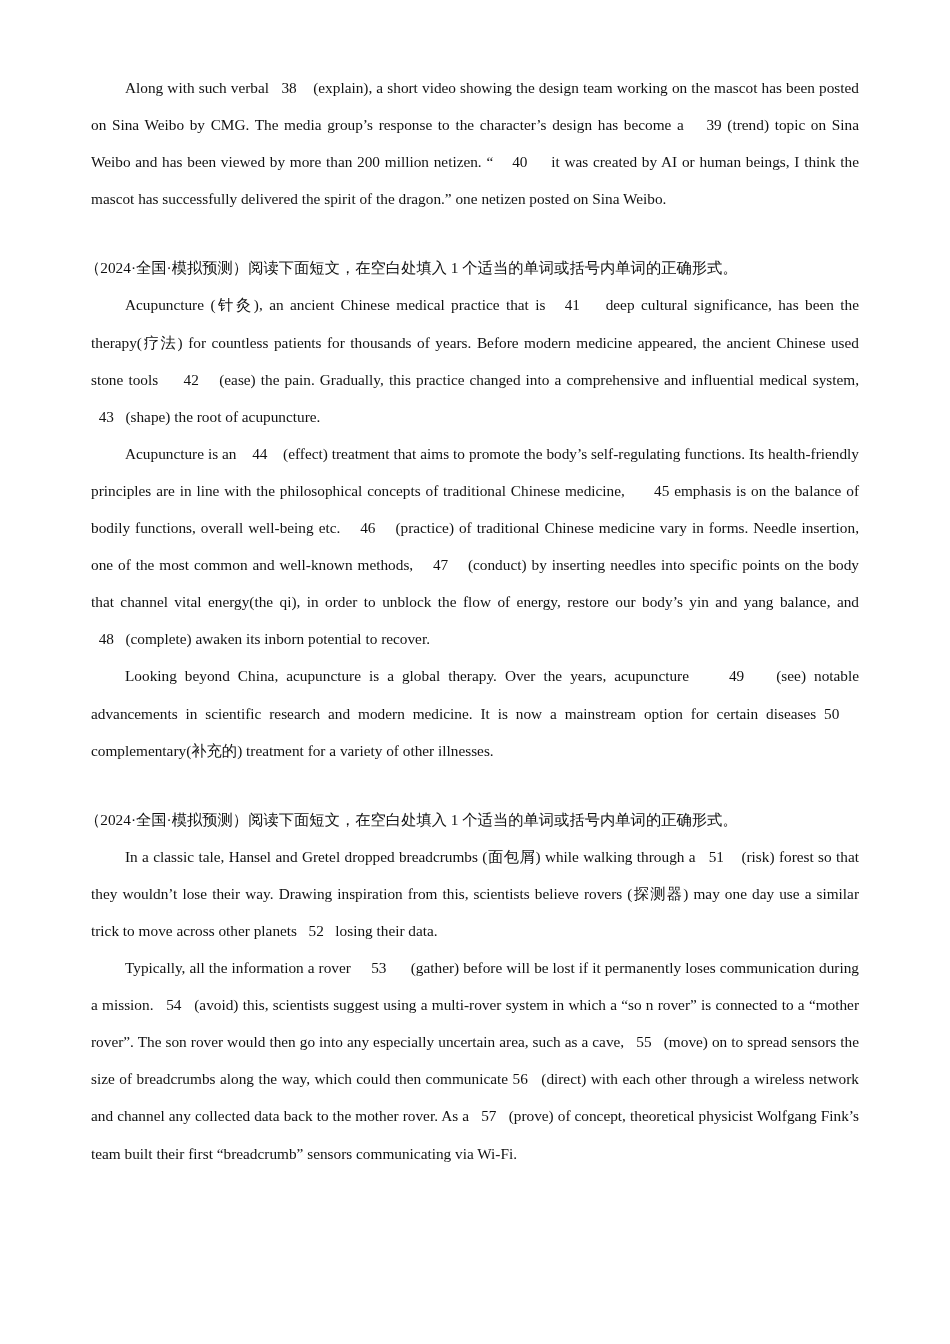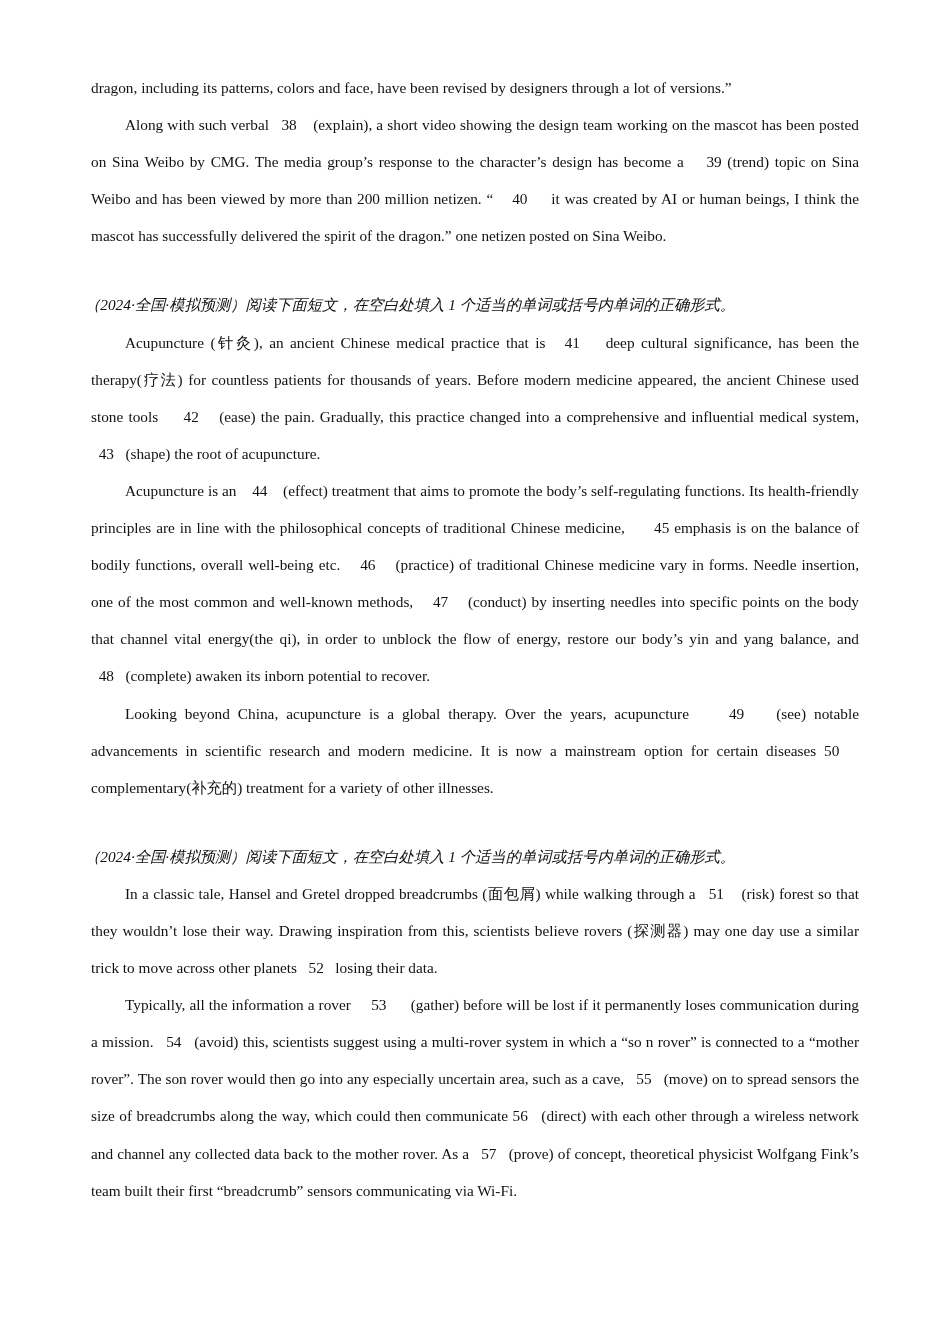--- a/index.html
+++ b/index.html
@@ -8,31 +8,30 @@
     font-family: "Liberation Serif", "DejaVu Serif", serif;
     color: #111111;
   }
   .page { position: relative; width: 950px; height: 1344px; }
   .content {
     position: absolute; left: 91px; top: 69px; width: 768px;
     font-size: 15.3px; line-height: 37.1px;
   }
   p { margin: 0; text-align: justify; text-align-last: left; }
   p.indent { text-indent: 34px; }
-  p.instr { text-indent: -6px; font-style: italic; }
+  p.instr { text-indent: -6px; }
   .gap-before { margin-top: 32px; }
   .blank { white-space: pre; }
 </style>
 </head>
 <body>
 
 <div class="page">
   <div class="content">
 
-    <p>dragon, including its patterns, colors and face, have been revised by designers through a lot of versions.”</p>
     <p class="indent"><span>Along with such verbal </span><span class="blank">  38   </span><span> (explain), a short video showing the design team working on the mascot has been posted on Sina Weibo by CMG. The media group’s response to the character’s design has become a </span><span class="blank">   39</span><span> (trend) topic on Sina Weibo and has been viewed by more than 200 million netizen. “</span><span class="blank">    40    </span><span> it was created by AI or human beings, I think the mascot has successfully delivered the spirit of the dragon.” one netizen posted on Sina Weibo.</span></p>
 
     <p class="instr gap-before">（2024·全国·模拟预测）阅读下面短文，在空白处填入 1 个适当的单词或括号内单词的正确形式。</p>
     <p class="indent"><span>Acupuncture (针灸), an ancient Chinese medical practice that is </span><span class="blank">  41   </span><span> deep cultural significance, has been the therapy(疗法) for countless patients for thousands of years. Before modern medicine appeared, the ancient Chinese used stone tools </span><span class="blank">    42    </span><span>(ease) the pain. Gradually, this practice changed into a comprehensive and influential medical system, </span><span class="blank">  43   </span><span>(shape) the root of acupuncture.</span></p>
     <p class="indent"><span>Acupuncture is an </span><span class="blank">   44    </span><span>(effect) treatment that aims to promote the body’s self-regulating functions. Its health-friendly principles are in line with the philosophical concepts of traditional Chinese medicine, </span><span class="blank">     45</span><span> emphasis is on the balance of bodily functions, overall well-being etc. </span><span class="blank">   46    </span><span>(practice) of traditional Chinese medicine vary in forms. Needle insertion, one of the most common and well-known methods, </span><span class="blank">   47   </span><span> (conduct) by inserting needles into specific points on the body that channel vital energy(the qi), in order to unblock the flow of energy, restore our body’s yin and yang balance, and </span><span class="blank">  48   </span><span>(complete) awaken its inborn potential to recover.</span></p>
     <p class="indent"><span>Looking beyond China, acupuncture is a global therapy. Over the years, acupuncture </span><span class="blank">    49    </span><span>(see) notable advancements in scientific research and modern medicine. It is now a mainstream option for certain diseases </span><span class="blank">50   </span><span> complementary(补充的) treatment for a variety of other illnesses.</span></p>
 
     <p class="instr gap-before">（2024·全国·模拟预测）阅读下面短文，在空白处填入 1 个适当的单词或括号内单词的正确形式。</p>
     <p class="indent"><span>In a classic tale, Hansel and Gretel dropped breadcrumbs (面包屑) while walking through a </span><span class="blank">  51   </span><span> (risk) forest so that they wouldn’t lose their way. Drawing inspiration from this, scientists believe rovers (探测器) may one day use a similar trick to move across other planets </span><span class="blank">  52  </span><span> losing their data.</span></p>
     <p class="indent"><span>Typically, all the information a rover </span><span class="blank">    53     </span><span> (gather) before will be lost if it permanently loses communication during a mission. </span><span class="blank">  54  </span><span> (avoid) this, scientists suggest using a multi-rover system in which a “so n rover” is connected to a “mother rover”. The son rover would then go into any especially uncertain area, such as a cave, </span><span class="blank">  55  </span><span> (move) on to spread sensors the size of breadcrumbs along the way, which could then communicate </span><span class="blank">56   </span><span>(direct) with each other through a wireless network and channel any collected data back to the mother rover. As a </span><span class="blank">  57  </span><span> (prove) of concept, theoretical physicist Wolfgang Fink’s team built their first “breadcrumb” sensors communicating via Wi-Fi.</span></p>

